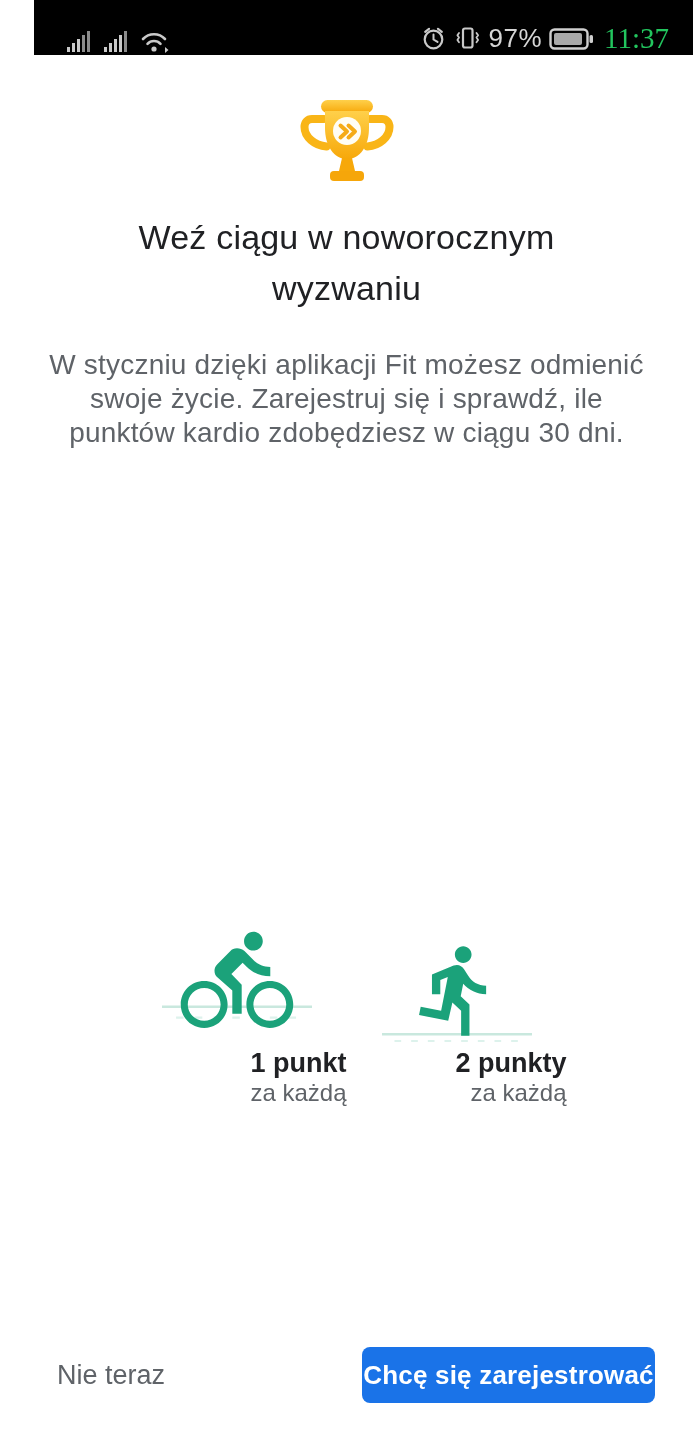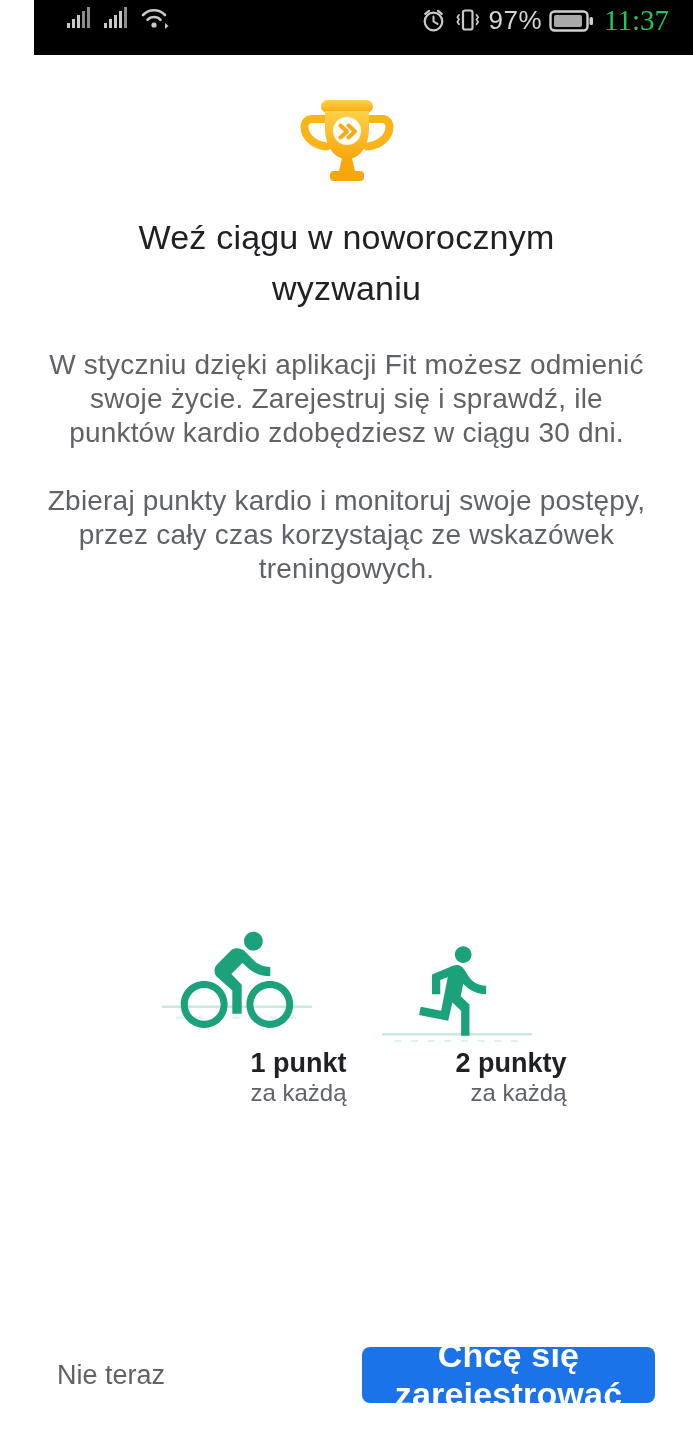--- a/index.html
+++ b/index.html
@@ -7,21 +7,21 @@
   body {
     font-family: "Liberation Sans", sans-serif;
     background: #ffffff;
     position: relative;
     overflow: hidden;
   }
   
   .status-bar {
     position: absolute; top: 0; left: 0; right: 0; height: 55px;
     background: #000000;
-    display: flex; align-items: flex-start;
+    display: flex; align-items: flex-end;
     padding: 4px 24px 0 32px;
     color: #d6d6d6;
     margin-left: 34px;
   }
   .sb-left { display: flex; align-items: center; gap: 12px; }
   .sb-right { margin-left: auto; display: flex; align-items: center; gap: 7px; }
   .sb-text { font-size: 26px; color: #d6d6d6; letter-spacing: 0.5px; }
   .sb-time { font-size: 29px; color: #22c55e; margin-left: 3px; font-family: Liberation Serif, serif; }
   .sb-icon { display: block; }
   
@@ -55,21 +55,21 @@
     font-size: 27px; line-height: 34px; color: #5f6368; font-weight: 500;
     background: none; border: none; cursor: pointer;
     font-family: "Liberation Sans", sans-serif;
     text-align: right;
   }
   .register-button {
     position: absolute; right: 38px; top: 1347px;
     width: 293px; height: 56px;
     background: #1a73e8; color: #ffffff;
     border: none; border-radius: 8px; cursor: pointer;
-    font-size: 34px; font-weight: 700; letter-spacing: 0.2px;
+    font-size: 26px; font-weight: 700; letter-spacing: 0.2px;
     display: flex; align-items: center; justify-content: center;
     font-family: "Liberation Sans", sans-serif;
   }
 </style>
 </head>
 <body>
 
 <div class="status-bar">
   <div class="sb-left">
     <svg class="sb-icon" width="25" height="25" viewBox="0 0 25 25">
@@ -132,21 +132,20 @@
     <circle cx="48" cy="37" r="14" fill="#fffdf4"></circle>
     <path d="M41.5 31.5 48 37.5 41.5 43.5" fill="none" stroke="#f5ab18" stroke-width="4" stroke-linecap="round" stroke-linejoin="round"></path>
     <path d="M49.5 31.5 56 37.5 49.5 43.5" fill="none" stroke="#f5ab18" stroke-width="4" stroke-linecap="round" stroke-linejoin="round"></path>
   </svg>
 </div>
 
 <h1 class="page-title">Weź ciągu w noworocznym wyzwaniu</h1>
 
 <div class="body-copy">
   <p>W styczniu dzięki aplikacji Fit możesz odmienić swoje życie. Zarejestruj się i sprawdź, ile punktów kardio zdobędziesz w ciągu 30 dni.</p>
-  <p>Zbieraj punkty kardio i monitoruj swoje postępy, przez cały czas korzystając ze wskazówek treningowych.</p>
 </div>
 
 <div class="points-row">
 
   <div class="point-card">
     <div class="icon-box">
       <svg width="150" height="122" viewBox="-4 -1 32 26">
         <line x1="-4" y1="17.5" x2="28" y2="17.5" stroke="#c9e8de" stroke-width="0.55"></line>
         <line x1="-1" y1="19.8" x2="25" y2="19.8" stroke="#ddf2ec" stroke-width="0.5" stroke-dasharray="1.6 2.4"></line>
         <path fill="#1ba27a" d="M15.5 5.5c1.1 0 2-.9 2-2s-.9-2-2-2-2 .9-2 2 .9 2 2 2zM5 12c-2.8 0-5 2.2-5 5s2.2 5 5 5 5-2.2 5-5-2.2-5-5-5zm0 8.5c-1.9 0-3.5-1.6-3.5-3.5s1.6-3.5 3.5-3.5 3.5 1.6 3.5 3.5-1.6 3.5-3.5 3.5zm5.8-10l2.4-2.4.8.8c1.3 1.3 3 2.1 5.1 2.1V9c-1.5 0-2.7-.6-3.6-1.5l-1.9-1.9c-.5-.4-1-.6-1.6-.6s-1.1.2-1.4.6L7.8 8.4c-.4.4-.6.9-.6 1.4 0 .6.2 1.1.6 1.4L11 14v5h2v-6.2l-2.2-2.3zM19 12c-2.8 0-5 2.2-5 5s2.2 5 5 5 5-2.2 5-5-2.2-5-5-5zm0 8.5c-1.9 0-3.5-1.6-3.5-3.5s1.6-3.5 3.5-3.5 3.5 1.6 3.5 3.5-1.6 3.5-3.5 3.5z"></path>

